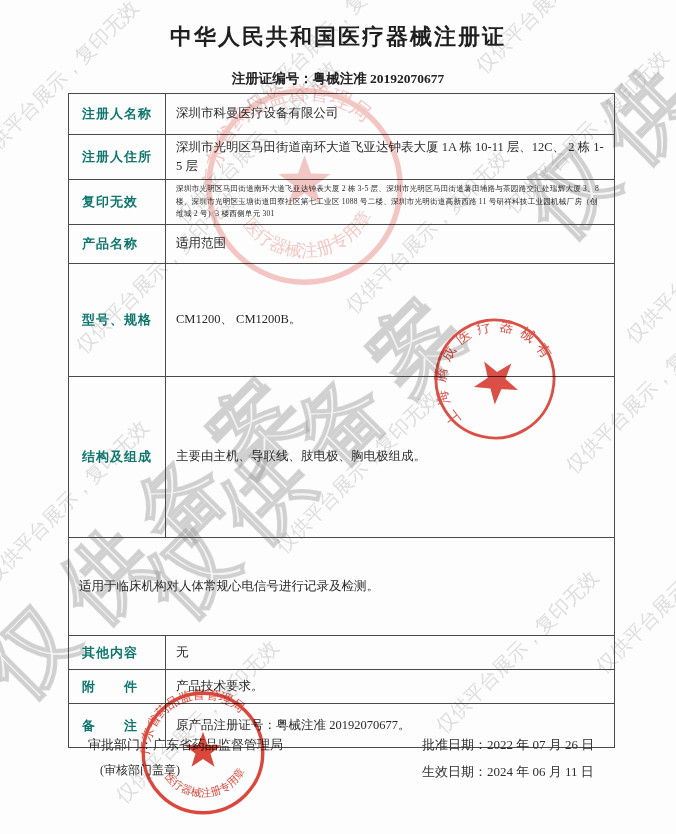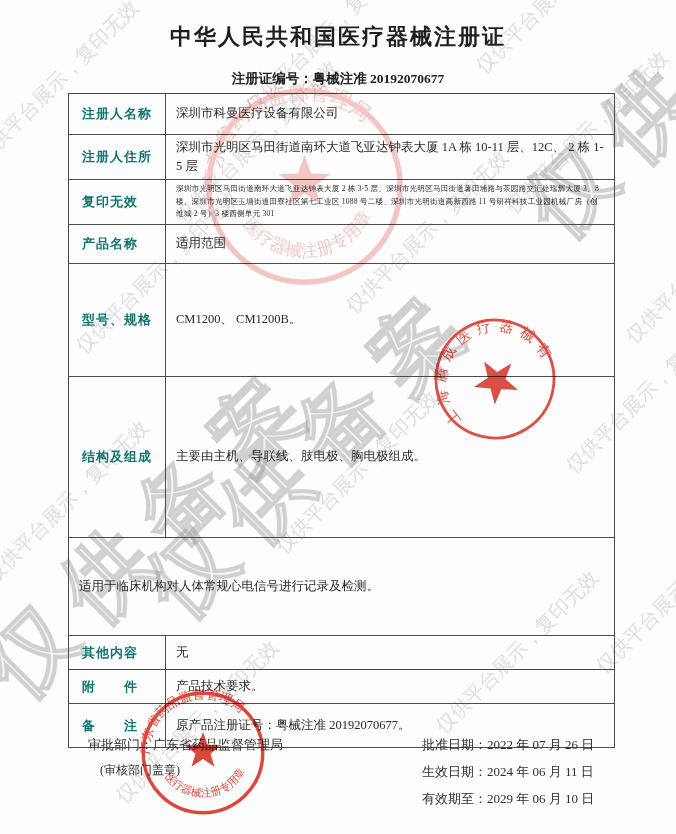--- a/index.html
+++ b/index.html
@@ -142,21 +142,20 @@
     <div class="trow">
       <div class="tlabel">备　　注</div>
       <div class="tvalue">原产品注册证号：粤械注准 20192070677。</div>
     </div>
   </div>
 
   <div class="footer-left-1">审批部门：广东省药品监督管理局</div>
   <div class="footer-left-2">(审核部门盖章)</div>
   <div class="date-line date-1">批准日期：2022 年 07 月 26 日</div>
   <div class="date-line date-2">生效日期：2024 年 06 月 11 日</div>
-  <div class="date-line date-3">有效期至：2029 年 06 月 10 日</div>
 
   <div class="seal seal-faint">
     <svg viewBox="0 0 150 150">
       <circle cx="75" cy="75" r="70" fill="none" stroke="#d9382c" stroke-width="4"></circle>
       <polygon fill="#d9382c" points="75,52 79.7,65.5 94,65.8 82.6,74.5 86.8,88.2 75,80 63.2,88.2 67.4,74.5 56,65.8 70.3,65.5"></polygon>
       <path id="fs-top" d="M 13,85 A 63,63 0 1 1 137,85" fill="none"></path>
       <path id="fs-bot" d="M 26,96 A 55,55 0 0 0 124,96" fill="none"></path>
       <text font-size="15" fill="#d9382c" font-family="&quot;Liberation Sans&quot;,sans-serif">
         <textPath href="#fs-top" startOffset="8">广东省药品监督管理局</textPath>
       </text>

